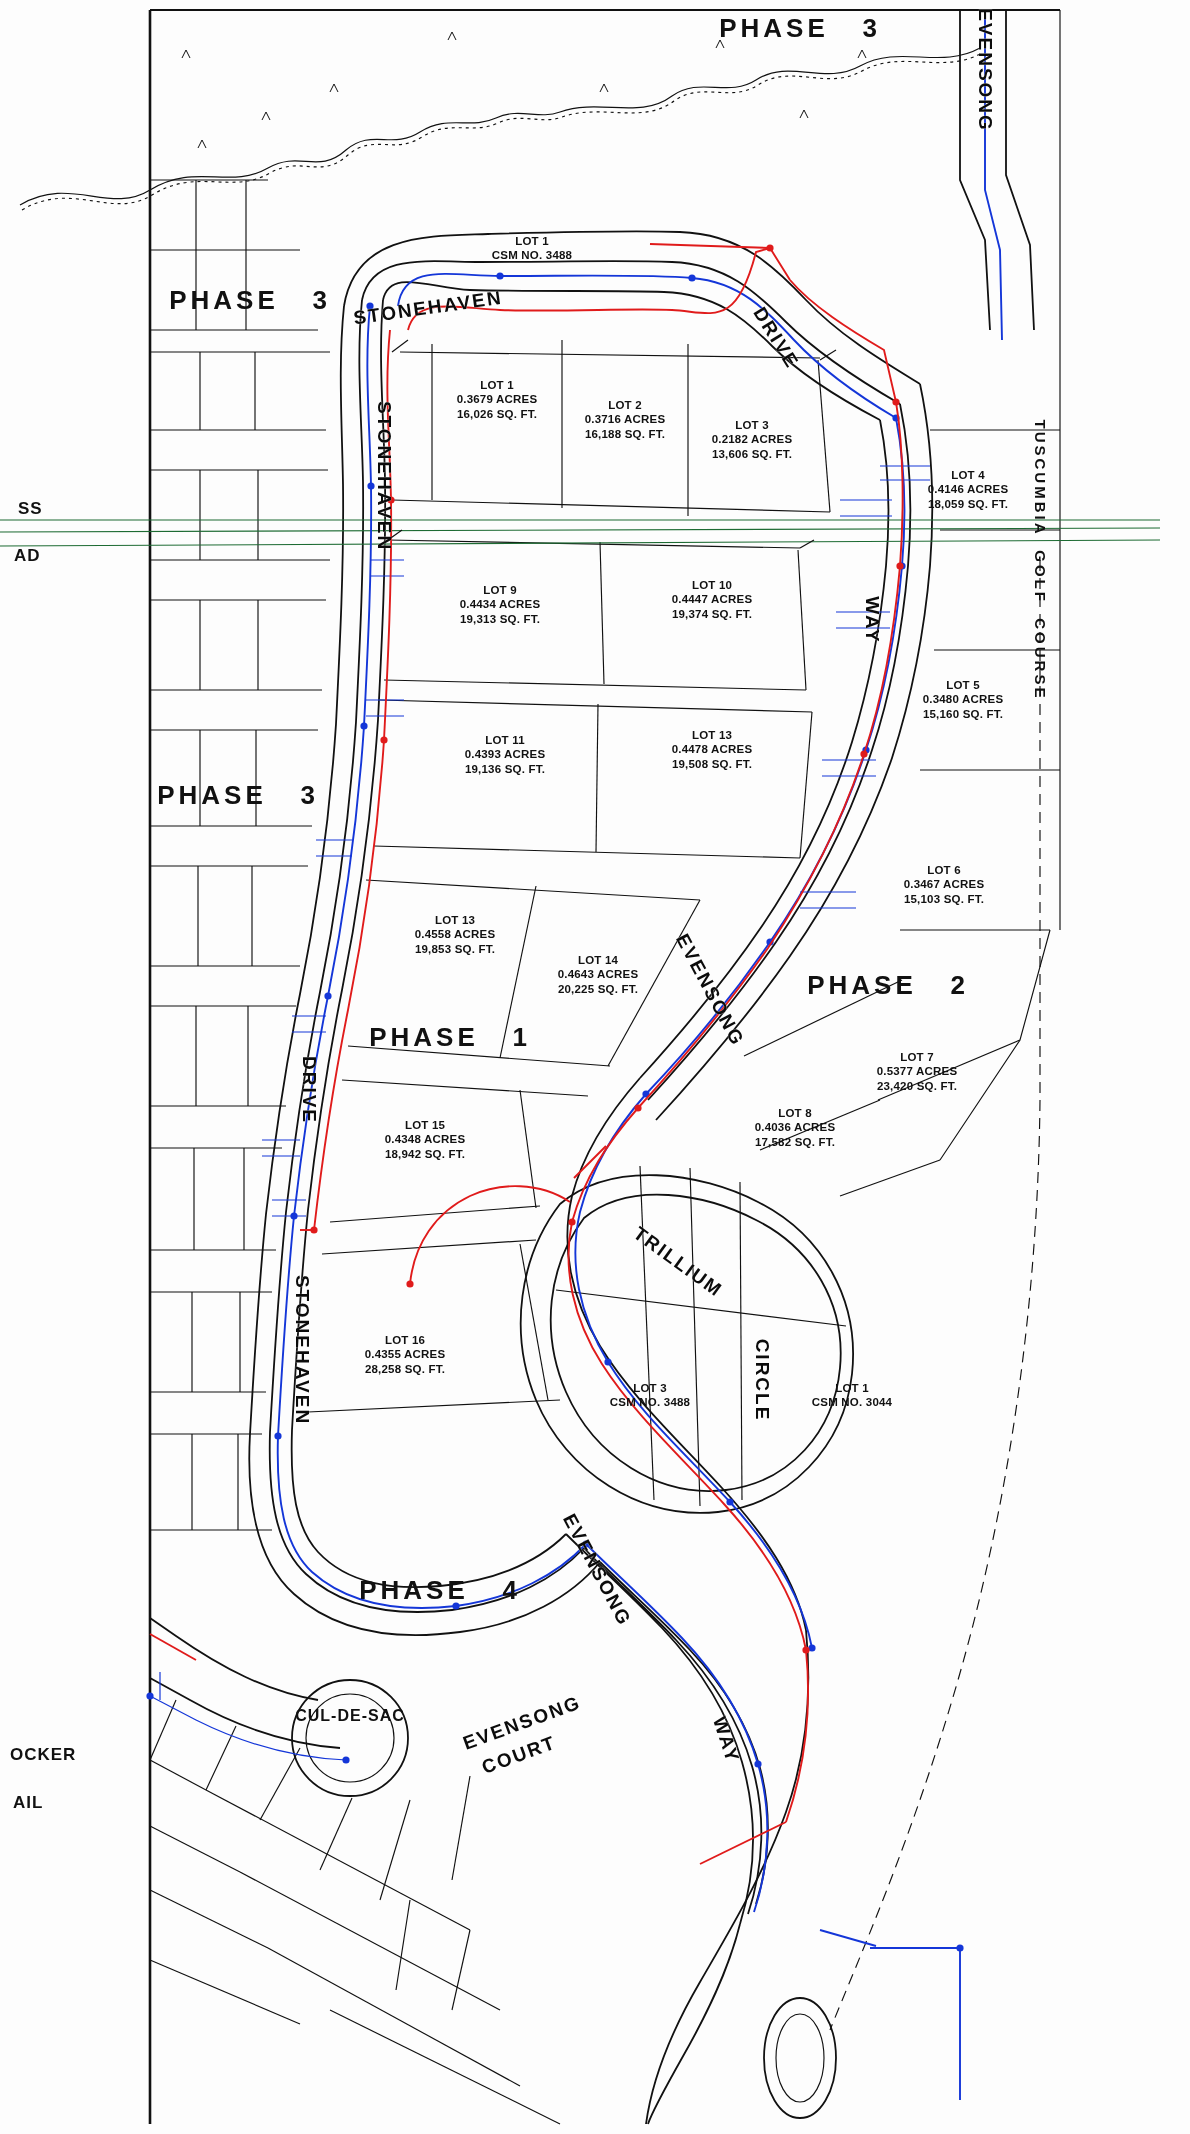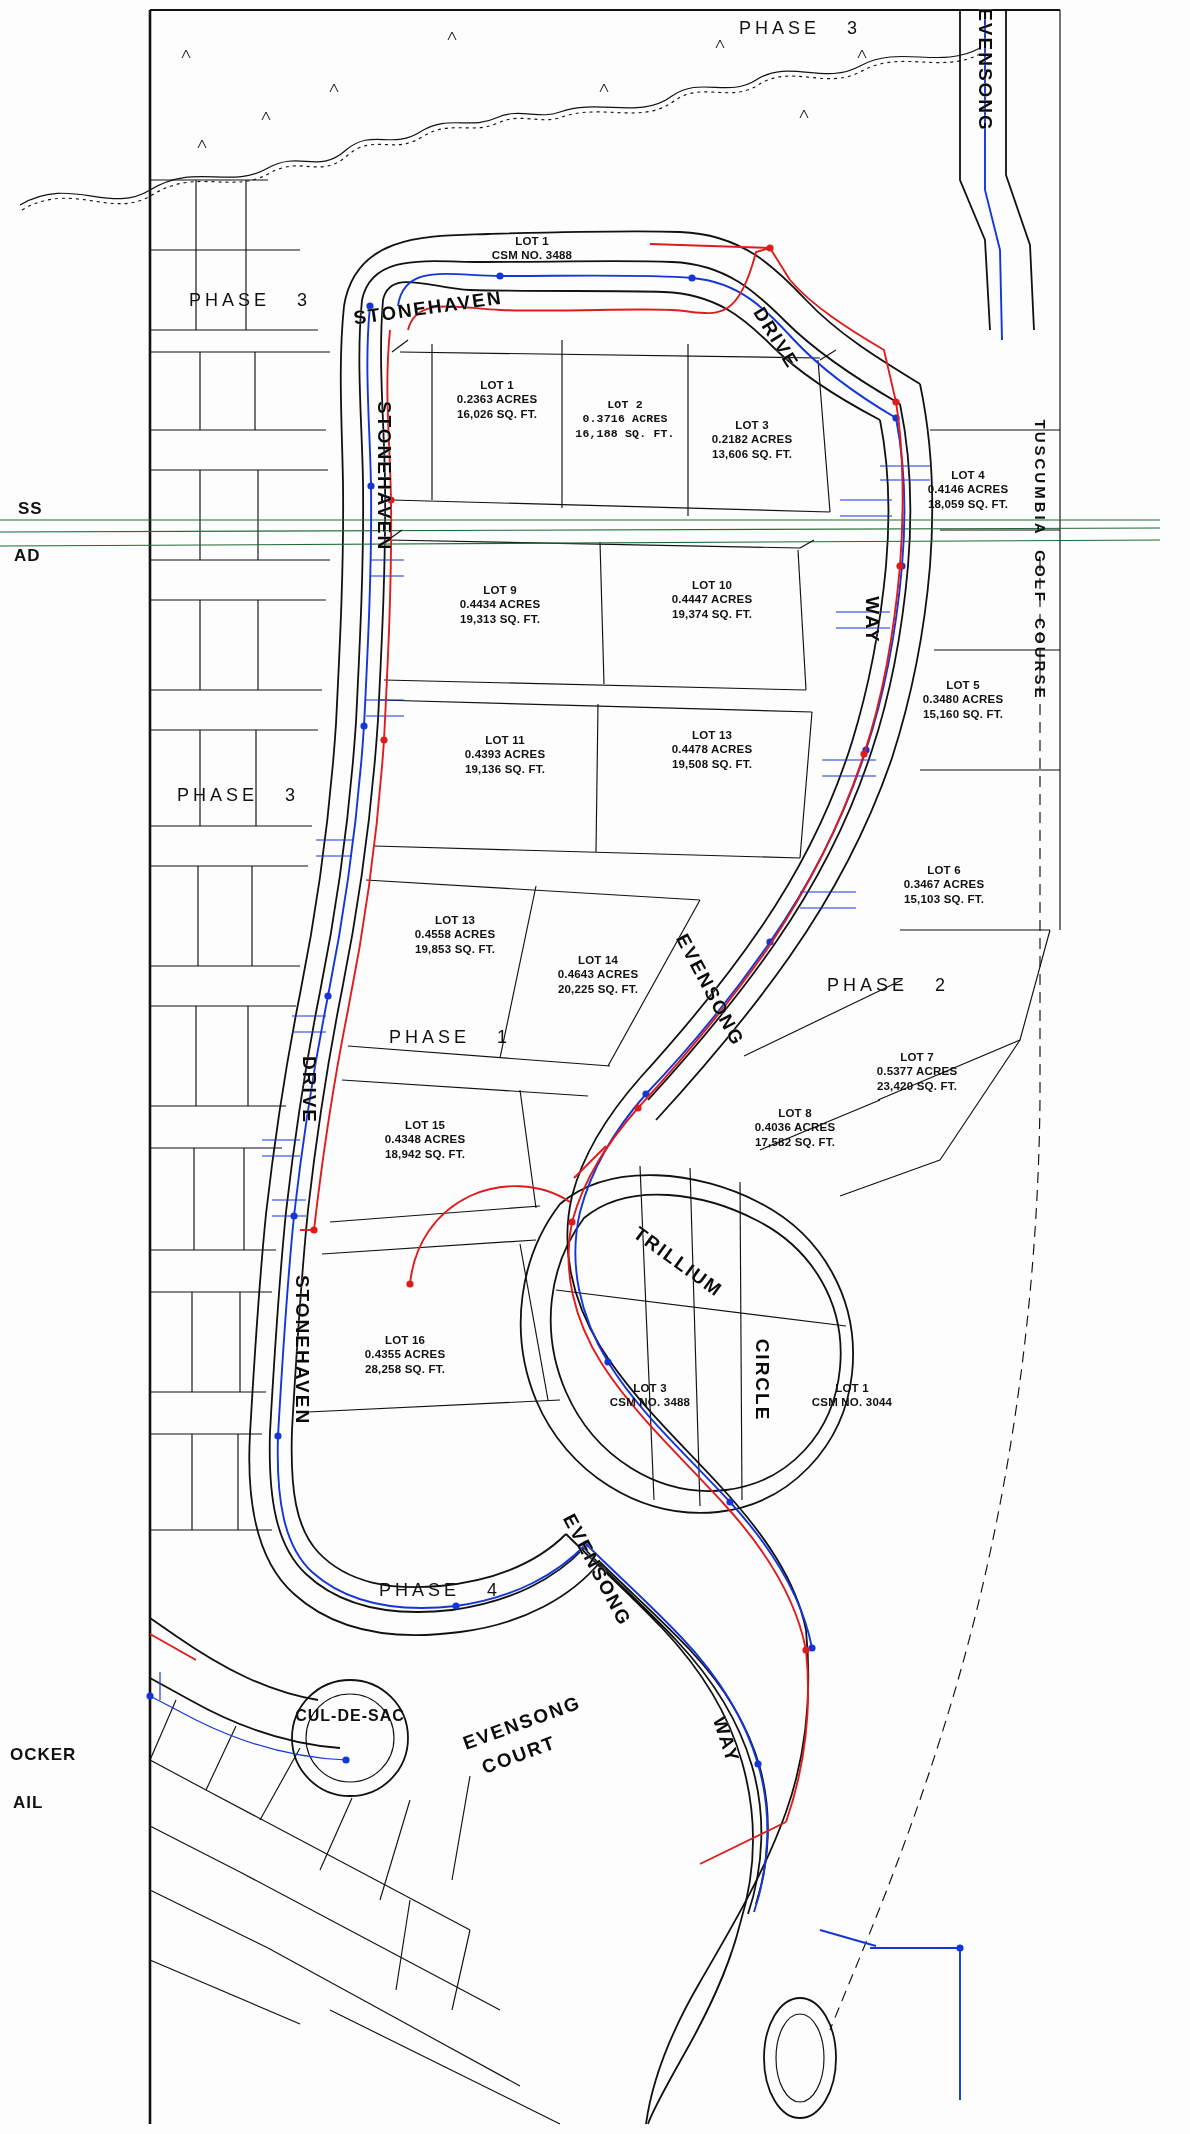--- a/index.html
+++ b/index.html
@@ -3,21 +3,21 @@
 <meta charset="utf-8">
 <style>
   html,body{margin:0;padding:0;background:#ffffff;}
   body{font-family:"Liberation Sans", sans-serif;}
   #sheet{position:relative;width:1190px;height:2134px;background:#fdfdfd;overflow:hidden;}
   #svgroot{position:absolute;left:0;top:0;width:1190px;height:2134px;}
 
   .lbl{position:absolute;color:#111;font-family:"Liberation Sans", sans-serif;text-align:center;white-space:pre;line-height:1.25;letter-spacing:.2px;}
   .lot-lbl{font-size:11.5px;font-weight:600;}
   .lot-lbl .ln{display:block;}
-  .phase{font-size:18px;font-weight:400;letter-spacing:4px;}
+  .phase{font-size:26px;font-weight:700;letter-spacing:4px;}
   .street{font-size:19px;font-weight:700;letter-spacing:2px;color:#0b0b0b;text-shadow:0 0 1px #fff;}
   .edge{font-size:17px;font-weight:700;letter-spacing:1px;}
   .small{font-size:11.5px;font-weight:600;}
   .golf{font-size:15px;font-weight:700;letter-spacing:3px;}
   .cds{font-size:16px;font-weight:700;letter-spacing:1px;}
 </style>
 </head>
 <body>
 
 <div id="sheet">
@@ -317,22 +317,22 @@
 
     <g class="k" stroke-width="0.9">
       <path d="M392,352 L408,340"></path>
         <path d="M820,360 L836,350"></path>
       <path d="M388,540 L402,530"></path>
         <path d="M800,548 L814,540"></path>
     </g>
   </svg>
 
   <div id="lotlayer">
-      <div class="lbl lot-lbl" style="left: 497px; top: 400px; width: 170px; transform: translate(-50%, -50%);"><span class="ln">LOT 1</span><span class="ln">0.2363 ACRES</span><span class="ln">16,026 SQ. FT.</span></div>
-      <div class="lbl lot-lbl" style="left: 625px; top: 420px; width: 170px; transform: translate(-50%, -50%); font-family: Liberation Mono, monospace;"><span class="ln">LOT 2</span><span class="ln">0.3716 ACRES</span><span class="ln">16,188 SQ. FT.</span></div>
+      <div class="lbl lot-lbl" style="left: 497px; top: 400px; width: 170px; transform: translate(-50%, -50%);"><span class="ln">LOT 1</span><span class="ln">0.3679 ACRES</span><span class="ln">16,026 SQ. FT.</span></div>
+      <div class="lbl lot-lbl" style="left: 625px; top: 420px; width: 170px; transform: translate(-50%, -50%);"><span class="ln">LOT 2</span><span class="ln">0.3716 ACRES</span><span class="ln">16,188 SQ. FT.</span></div>
       <div class="lbl lot-lbl" style="left: 752px; top: 440px; width: 170px; transform: translate(-50%, -50%);"><span class="ln">LOT 3</span><span class="ln">0.2182 ACRES</span><span class="ln">13,606 SQ. FT.</span></div>
       <div class="lbl lot-lbl" style="left: 968px; top: 490px; width: 170px; transform: translate(-50%, -50%);"><span class="ln">LOT 4</span><span class="ln">0.4146 ACRES</span><span class="ln">18,059 SQ. FT.</span></div>
       <div class="lbl lot-lbl" style="left: 963px; top: 700px; width: 170px; transform: translate(-50%, -50%);"><span class="ln">LOT 5</span><span class="ln">0.3480 ACRES</span><span class="ln">15,160 SQ. FT.</span></div>
       <div class="lbl lot-lbl" style="left: 944px; top: 885px; width: 170px; transform: translate(-50%, -50%);"><span class="ln">LOT 6</span><span class="ln">0.3467 ACRES</span><span class="ln">15,103 SQ. FT.</span></div>
       <div class="lbl lot-lbl" style="left: 917px; top: 1072px; width: 170px; transform: translate(-50%, -50%);"><span class="ln">LOT 7</span><span class="ln">0.5377 ACRES</span><span class="ln">23,420 SQ. FT.</span></div>
       <div class="lbl lot-lbl" style="left: 795px; top: 1128px; width: 170px; transform: translate(-50%, -50%);"><span class="ln">LOT 8</span><span class="ln">0.4036 ACRES</span><span class="ln">17,582 SQ. FT.</span></div>
       <div class="lbl lot-lbl" style="left: 500px; top: 605px; width: 170px; transform: translate(-50%, -50%);"><span class="ln">LOT 9</span><span class="ln">0.4434 ACRES</span><span class="ln">19,313 SQ. FT.</span></div>
       <div class="lbl lot-lbl" style="left: 712px; top: 600px; width: 170px; transform: translate(-50%, -50%);"><span class="ln">LOT 10</span><span class="ln">0.4447 ACRES</span><span class="ln">19,374 SQ. FT.</span></div>
       <div class="lbl lot-lbl" style="left: 505px; top: 755px; width: 170px; transform: translate(-50%, -50%);"><span class="ln">LOT 11</span><span class="ln">0.4393 ACRES</span><span class="ln">19,136 SQ. FT.</span></div>
       <div class="lbl lot-lbl" style="left: 712px; top: 750px; width: 170px; transform: translate(-50%, -50%);"><span class="ln">LOT 13</span><span class="ln">0.4478 ACRES</span><span class="ln">19,508 SQ. FT.</span></div>

